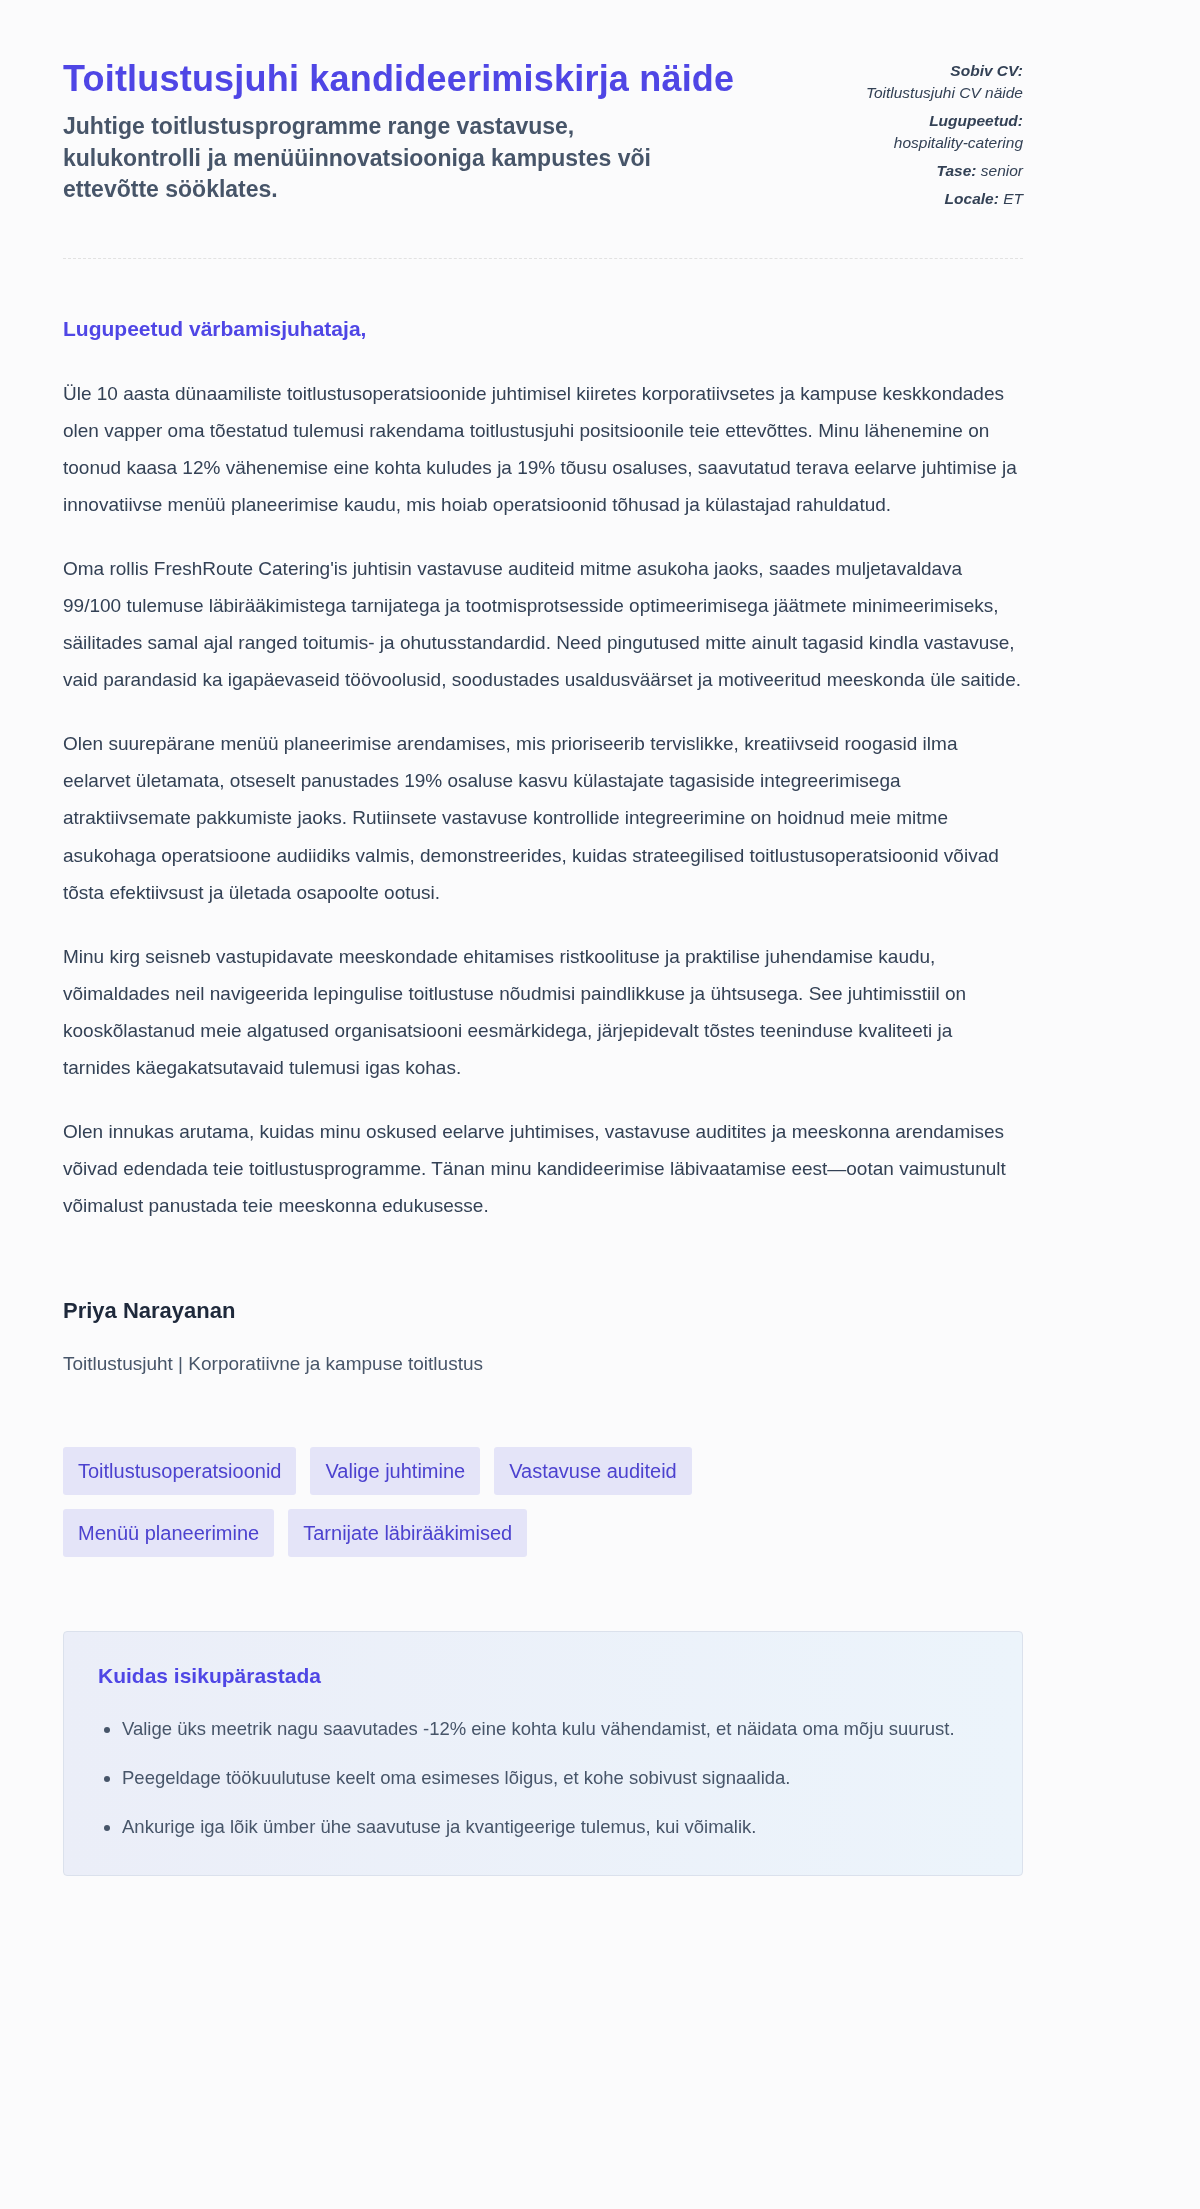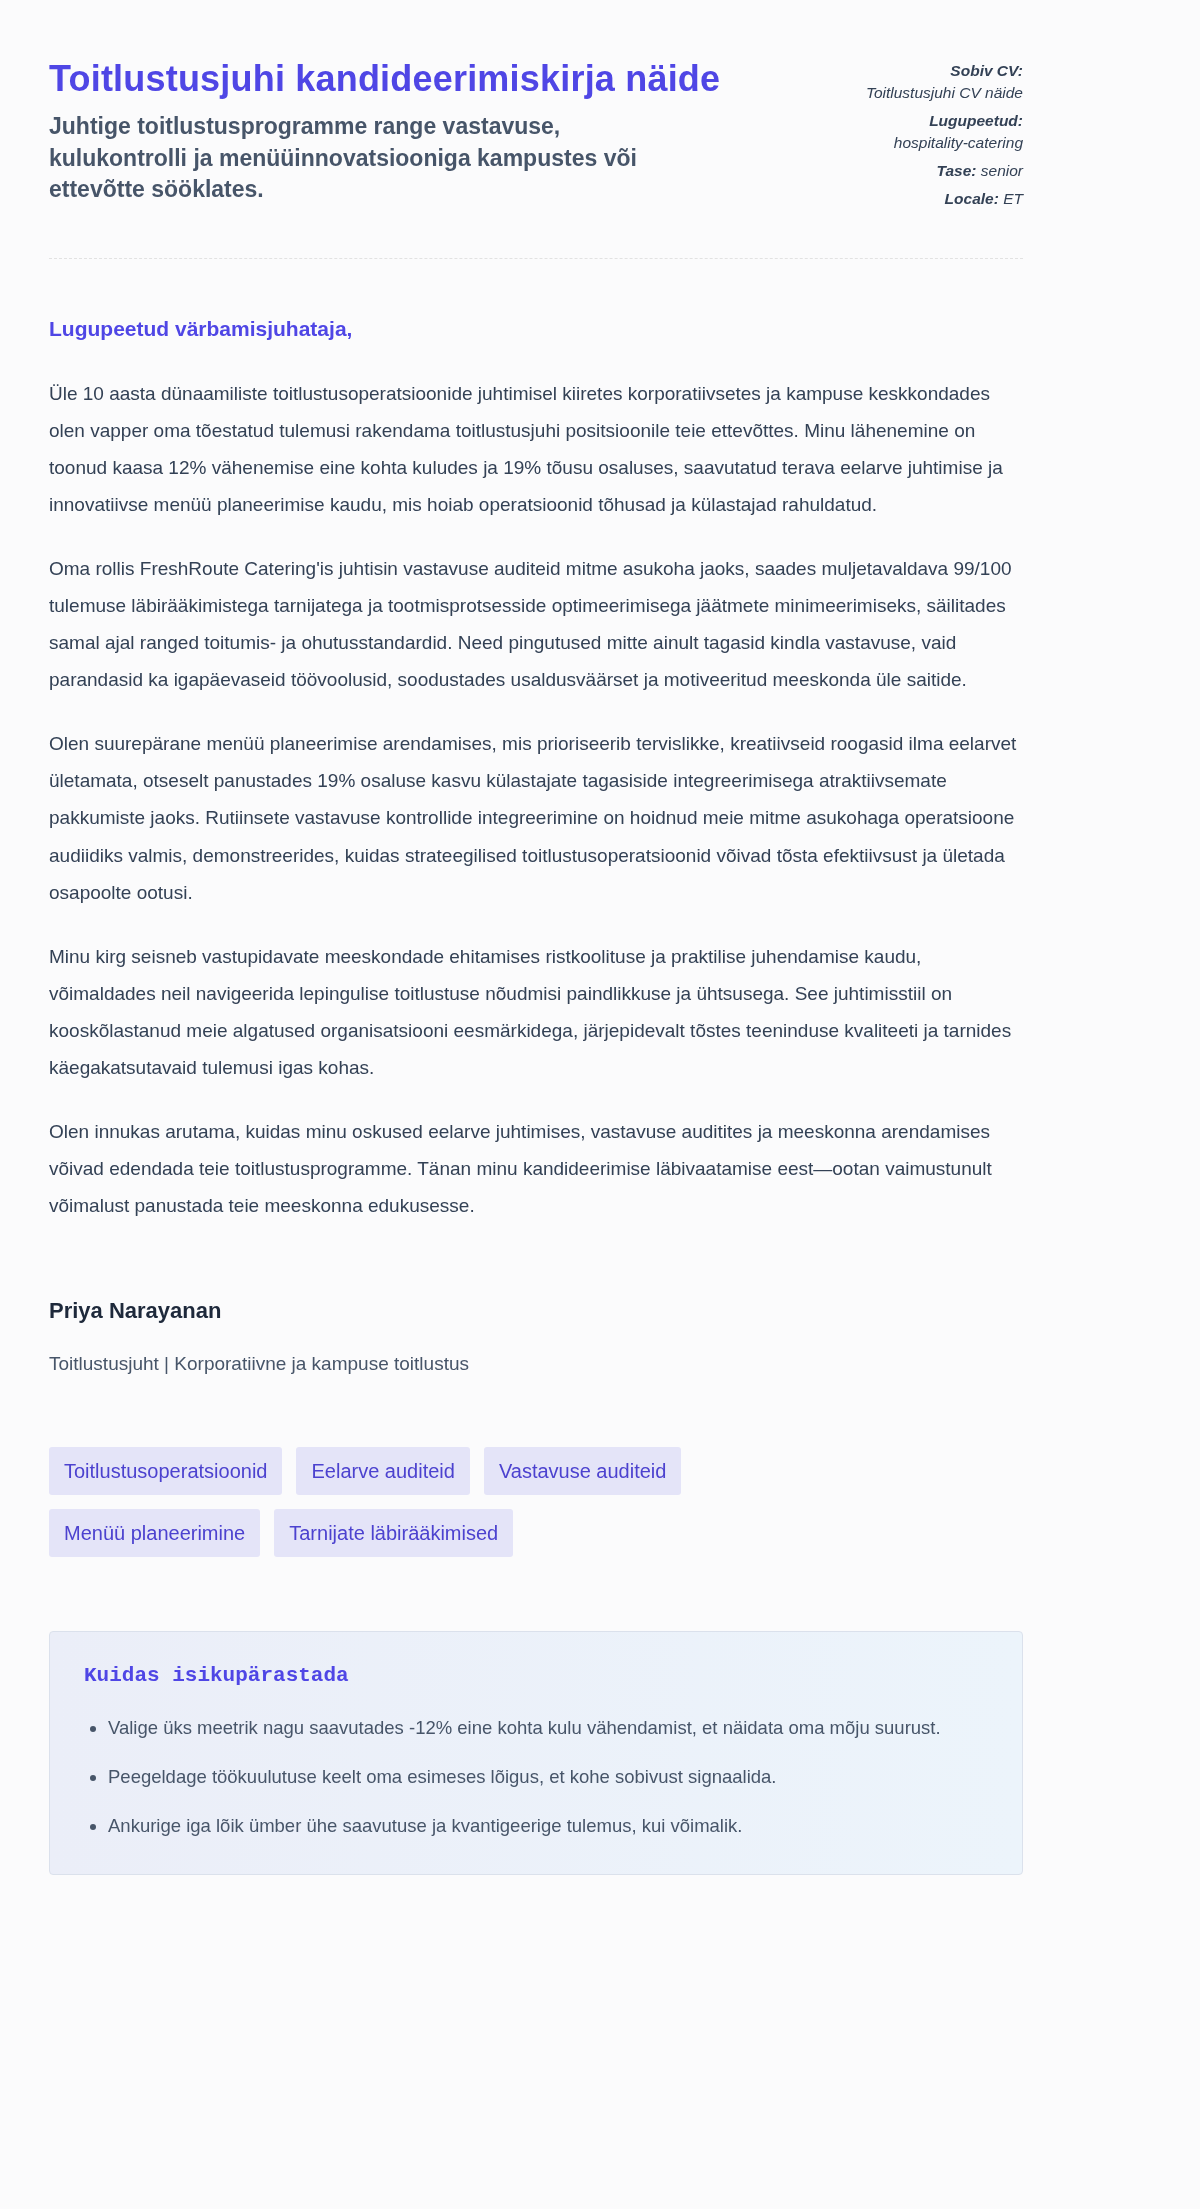--- a/index.html
+++ b/index.html
@@ -20,21 +20,21 @@
   body{
     width:1200px;
     min-height:2209px;
     background:var(--page-bg);
     font-family:"Liberation Sans","DejaVu Sans",sans-serif;
     color:var(--body-text);
     overflow-x:hidden;
   }
   .page{
     width:1100px;
-    padding:57px 77px 60px 49px;
+    padding:57px 77px 60px 63px;
   }
   .header{
     display:flex;
     justify-content:space-between;
     align-items:flex-start;
   }
   .header-text{max-width:700px;}
   h1.title{
     margin:0;
     font-size:36px;
@@ -113,21 +113,20 @@
     padding:32px 34px 30px 34px;
     background:linear-gradient(90deg,var(--tips-bg-left),var(--tips-bg-right));
     border:1px solid var(--tips-border);
     border-radius:4px;
   }
   .tips-title{
     margin:0;
     font-size:21px;
     font-weight:bold;
     color:var(--accent);
-    font-family:Liberation Mono, monospace;
   }
   .tips-list{
     margin:24px 0 0 0;
     padding:0 0 0 24px;
     list-style:disc;
   }
   .tip{
     margin:0 0 15px 0;
     font-size:18.5px;
     line-height:1.85;
@@ -183,21 +182,21 @@
         <p class="para">Olen innukas arutama, kuidas minu oskused eelarve juhtimises, vastavuse auditites ja meeskonna arendamises võivad edendada teie toitlustusprogramme. Tänan minu kandideerimise läbivaatamise eest—ootan vaimustunult võimalust panustada teie meeskonna edukusesse.</p>
       </div>
 
     <p class="sig-name">Priya Narayanan</p>
     <p class="sig-title">Toitlustusjuht | Korporatiivne ja kampuse toitlustus</p>
 
     <div class="tags">
 
         <span class="tag">Toitlustusoperatsioonid</span>
 
-        <span class="tag">Eelarve auditeid</span>
+        <span class="tag">Valige juhtimine</span>
 
         <span class="tag">Vastavuse auditeid</span>
 
         <span class="tag">Menüü planeerimine</span>
 
         <span class="tag">Tarnijate läbirääkimised</span>
       </div>
 
     <section class="tips">
       <h2 class="tips-title">Kuidas isikupärastada</h2>

